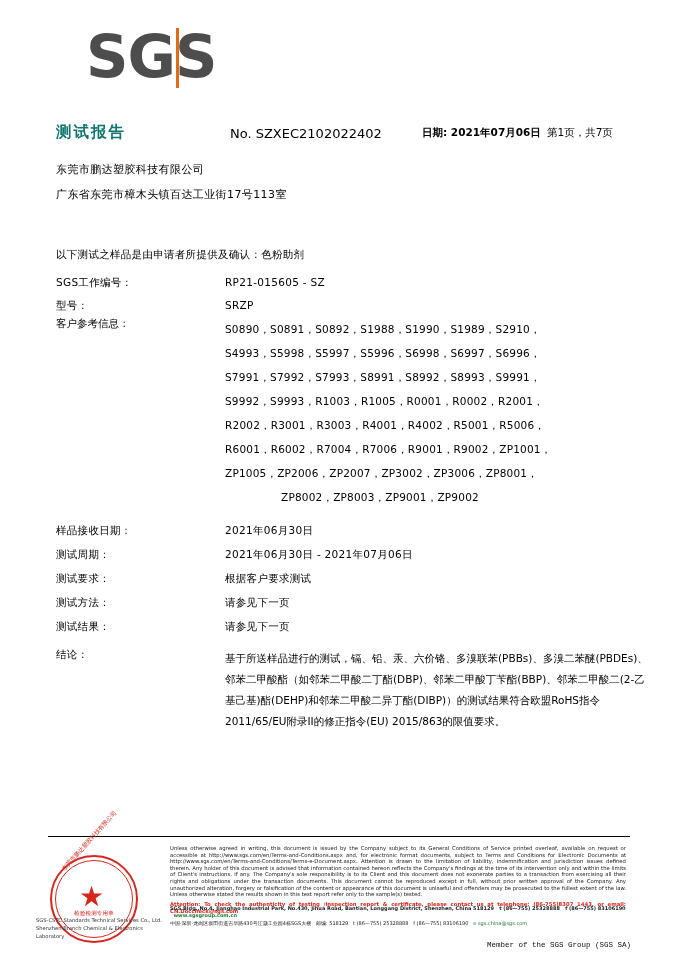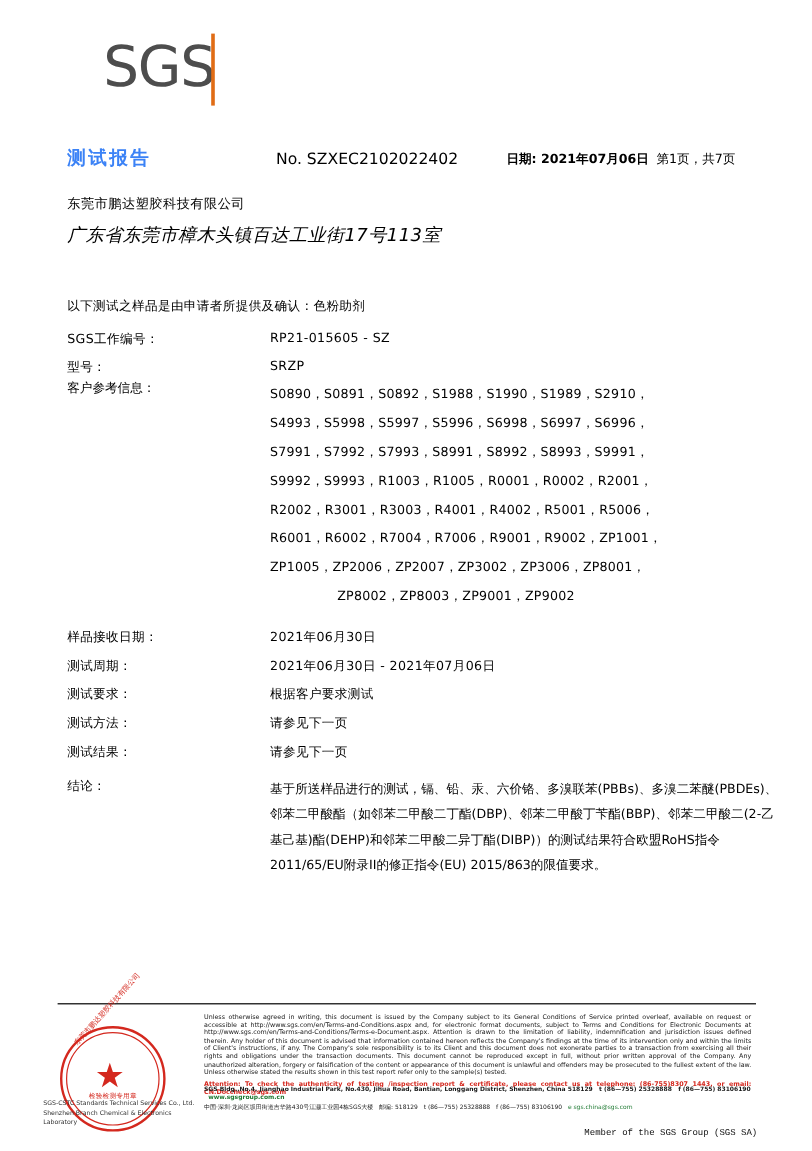--- a/index.html
+++ b/index.html
@@ -24,22 +24,22 @@
   
   .logo-wrap {
     position: absolute;
     left: 86px;
     top: 33px;
     width: 110px;
     height: 56px;
   }
   .logo-text {
     font-family: "DejaVu Sans", "Liberation Sans", sans-serif;
-    font-weight: 400;
-    font-size: 47px;
+    font-weight: 700;
+    font-size: 59px;
     letter-spacing: -1px;
     color: #4d4d4d;
     line-height: 48px;
   }
   .logo-bar {
     position: absolute;
     left: 176px;
     top: 28px;
     width: 3px;
     height: 60px;
@@ -54,21 +54,21 @@
     width: 570px;
     height: 24px;
   }
   .doc-title {
     position: absolute;
     left: 0;
     top: 0;
     font-size: 15.5px;
     font-weight: 700;
     letter-spacing: 2px;
-    color: #3b82f6;
+    color: #0f766e;
   }
   .doc-no {
     position: absolute;
     left: 174px;
     top: 4px;
     font-size: 13px;
   }
   .doc-date {
     position: absolute;
     left: 366px;
@@ -88,23 +88,22 @@
     position: absolute;
     left: 56px;
     top: 162px;
     font-size: 11px;
     letter-spacing: .4px;
   }
   .company-addr {
     position: absolute;
     left: 56px;
     top: 187px;
-    font-size: 15px;
+    font-size: 11px;
     letter-spacing: .4px;
-    font-style: italic;
   }
 
   
   .sample-stmt {
     position: absolute;
     left: 56px;
     top: 248px;
     font-size: 10.5px;
     letter-spacing: .3px;
   }

